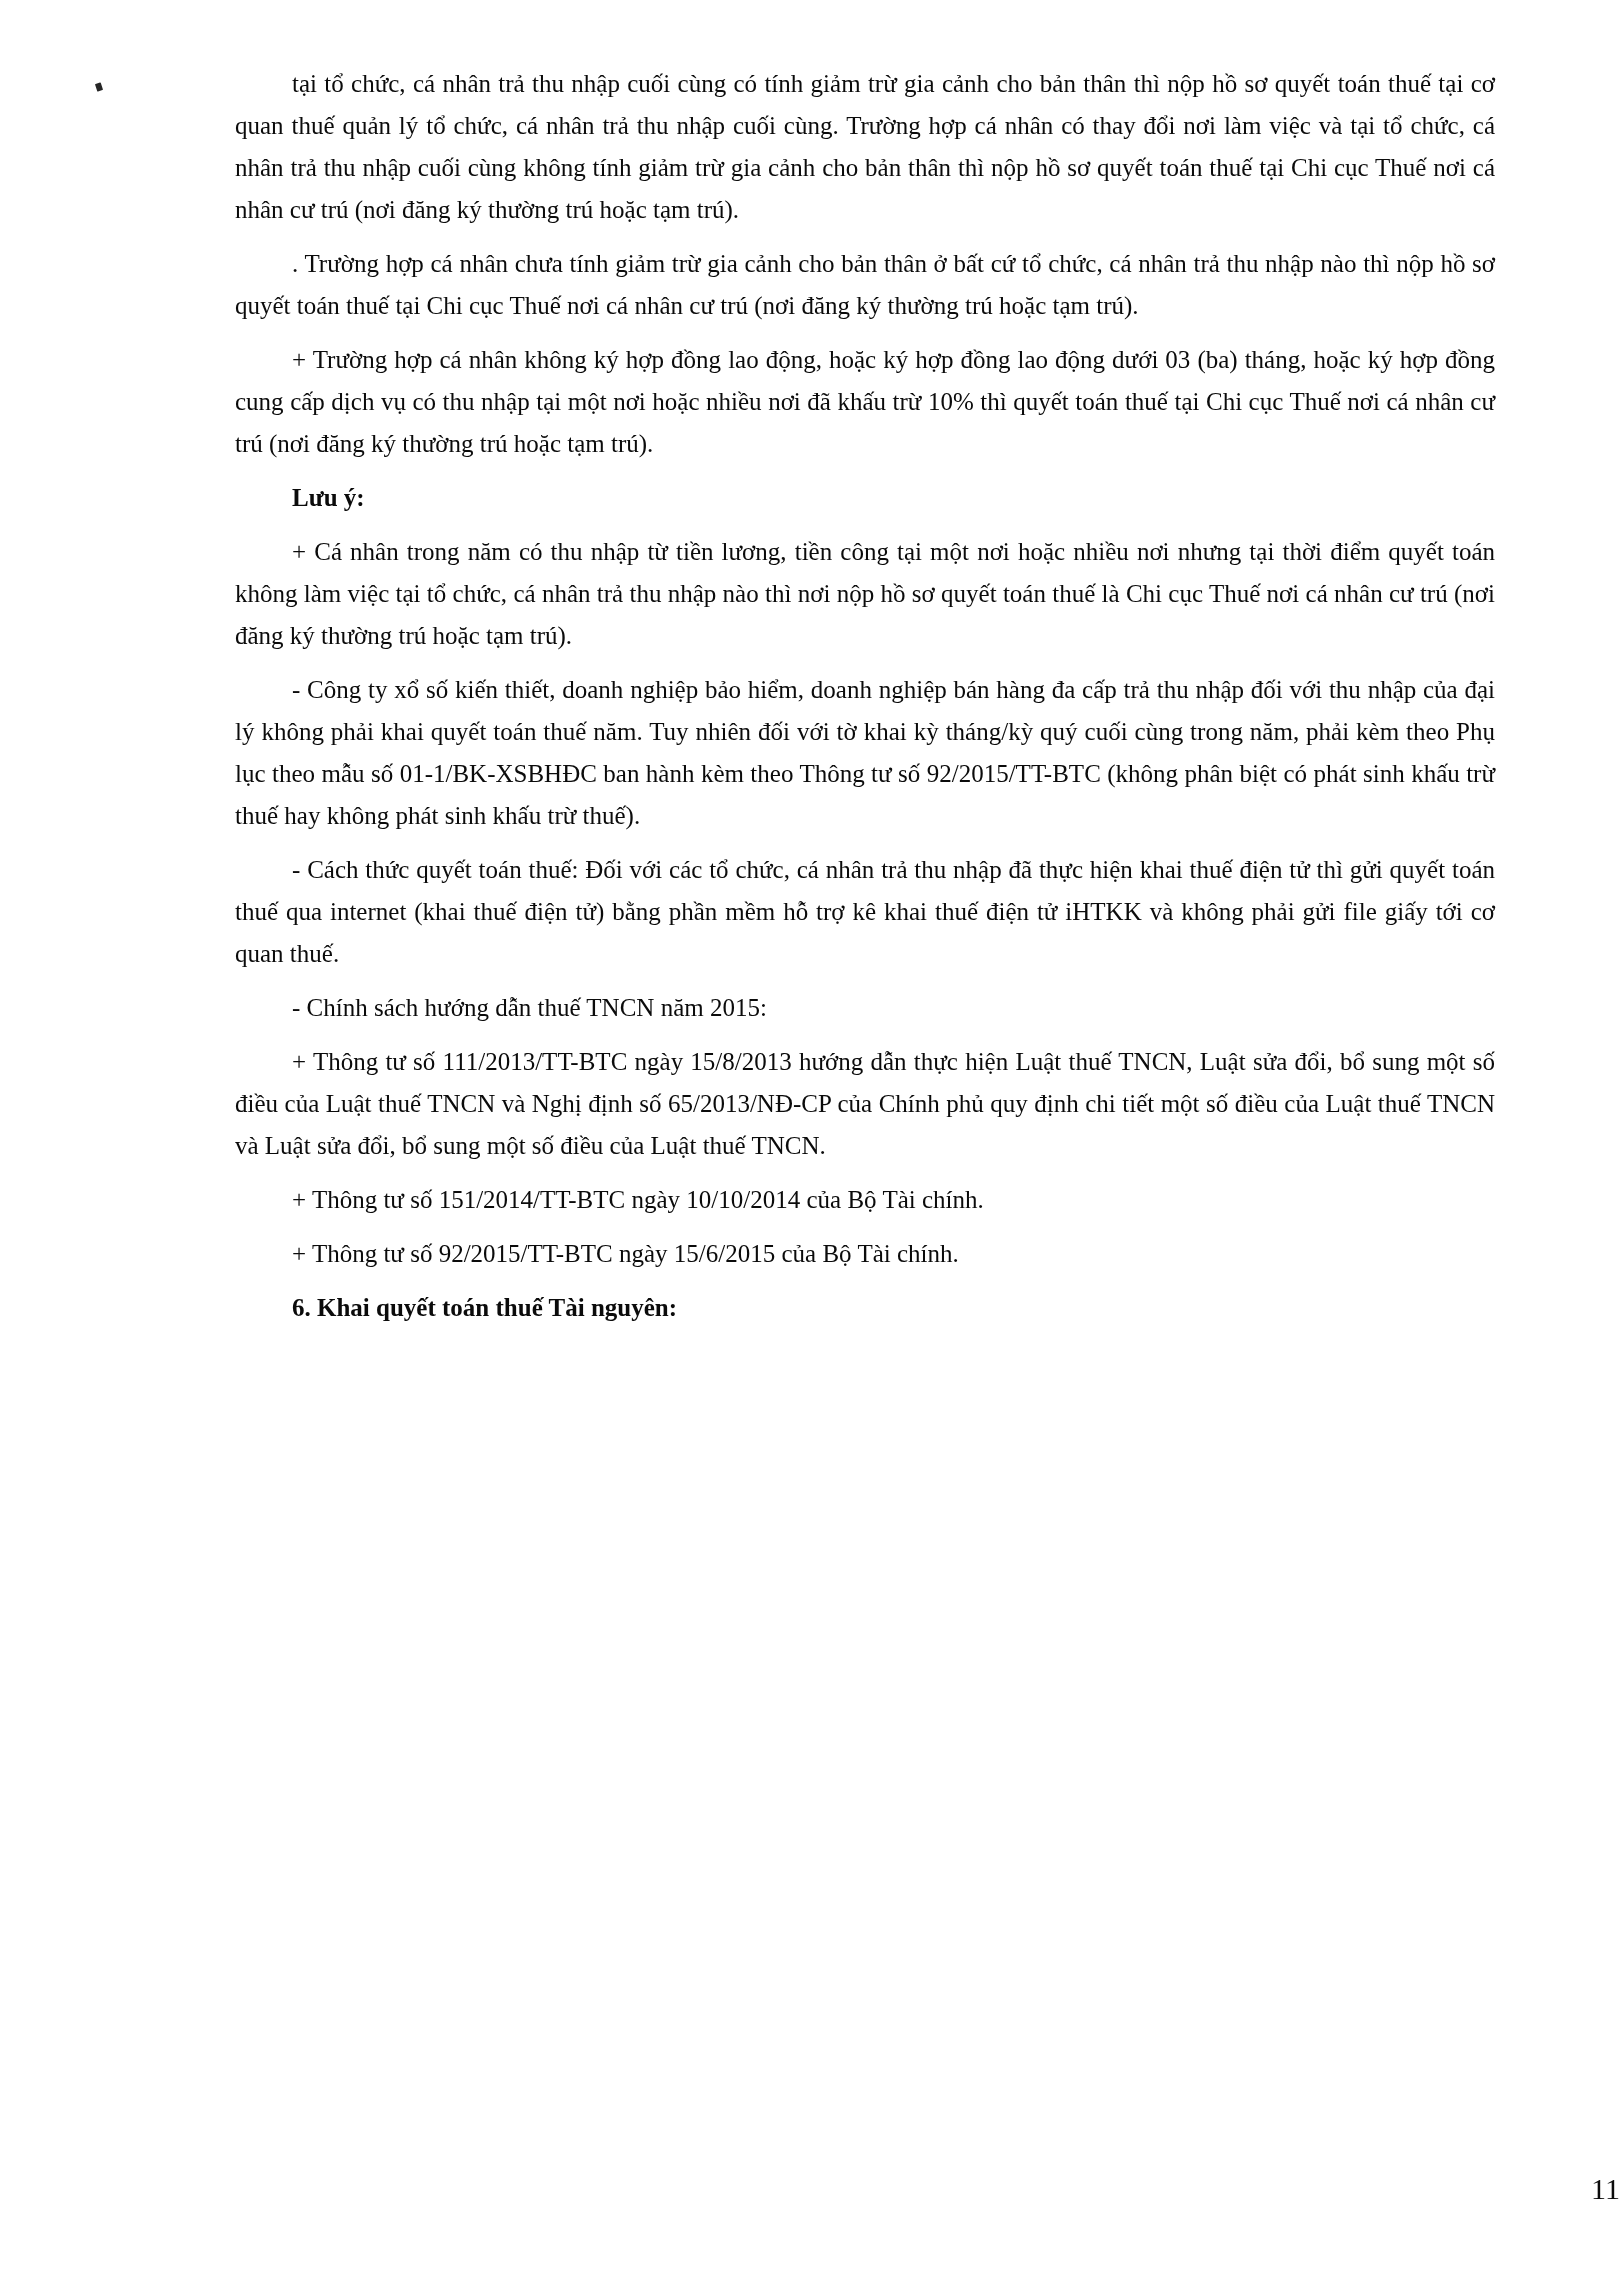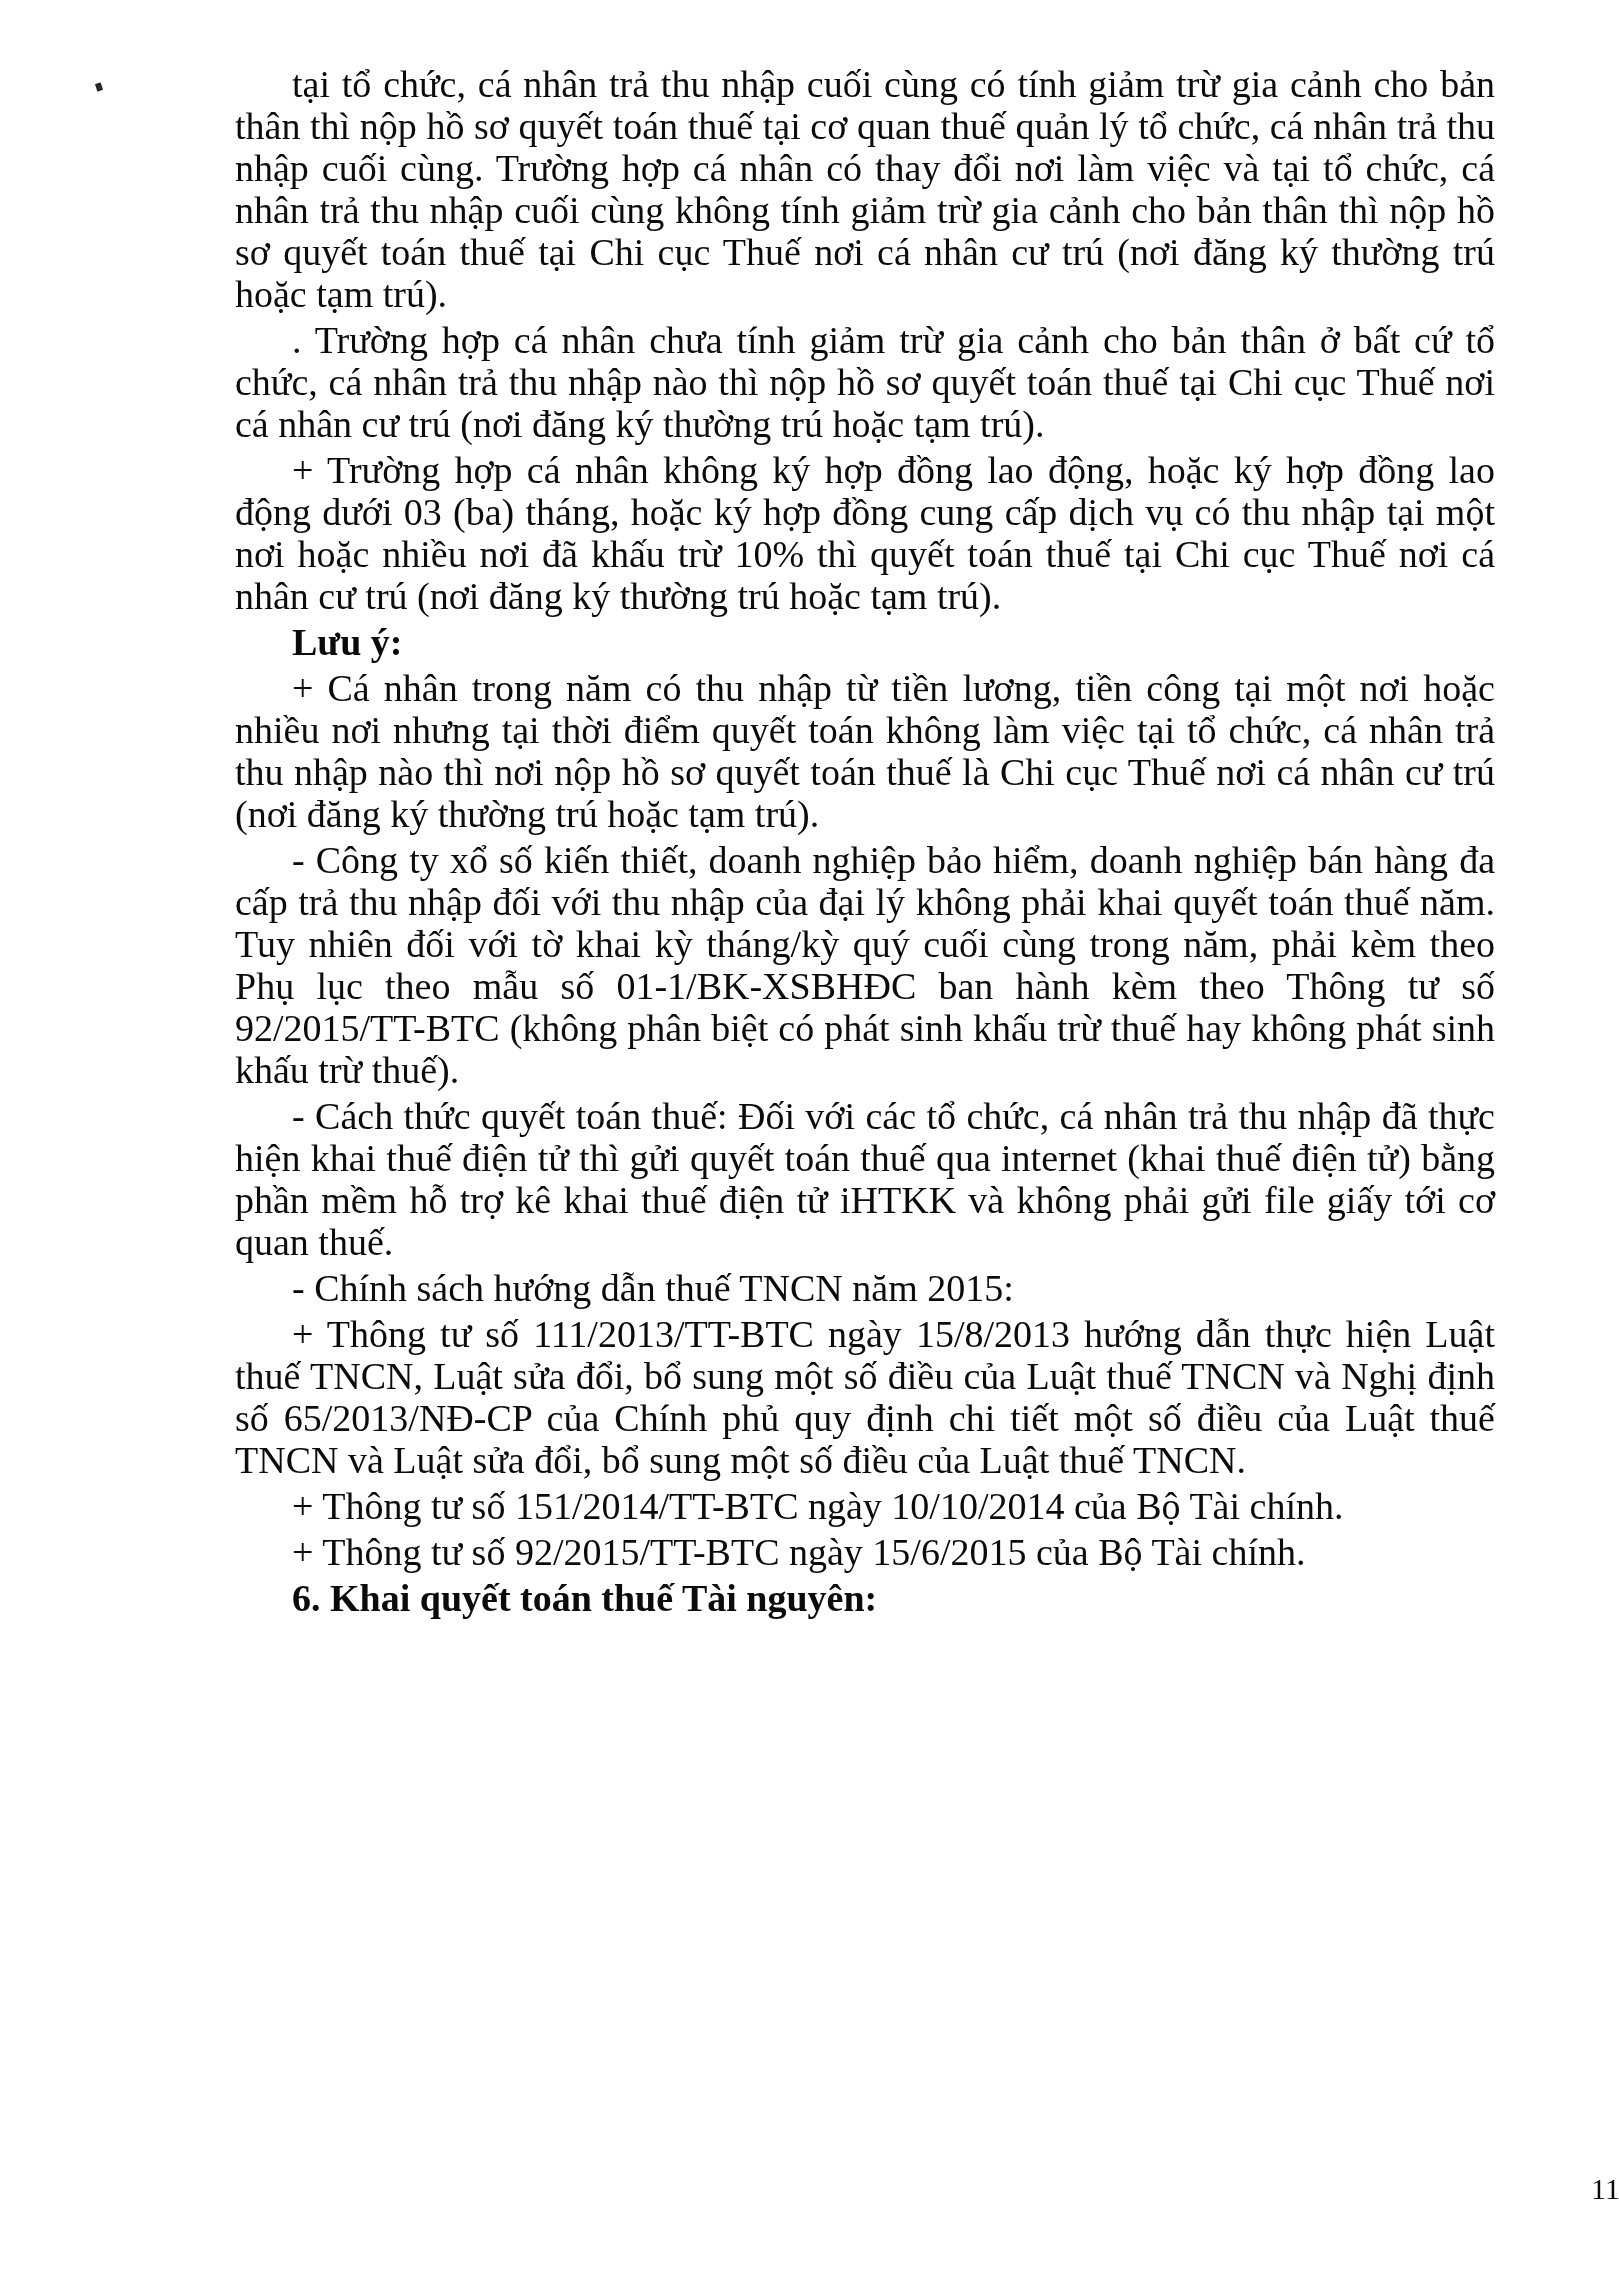--- a/index.html
+++ b/index.html
@@ -35,30 +35,30 @@
     position: absolute;
     left: 235px;
     top: 63px;
     width: 1260px;
   }
 
   p.para {
     margin: 0;
     padding: 0;
     font-family: "Liberation Serif", "DejaVu Serif", serif;
-    font-size: 38px;
+    font-size: 25px;
     line-height: 42px;
     color: #0b0b0b;
     text-align: justify;
     text-justify: inter-word;
     -webkit-font-smoothing: none;
   }
 
   p.para + p.para {
-    margin-top: 4px;
+    margin-top: 12px;
   }
 
   p.indent {
     text-indent: 57px;
   }
 
   p.gap-above {
     margin-top: 0px;
   }
 

